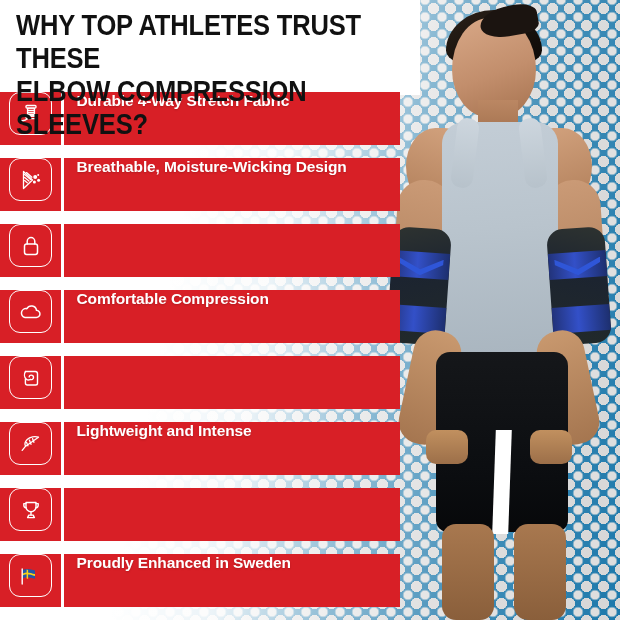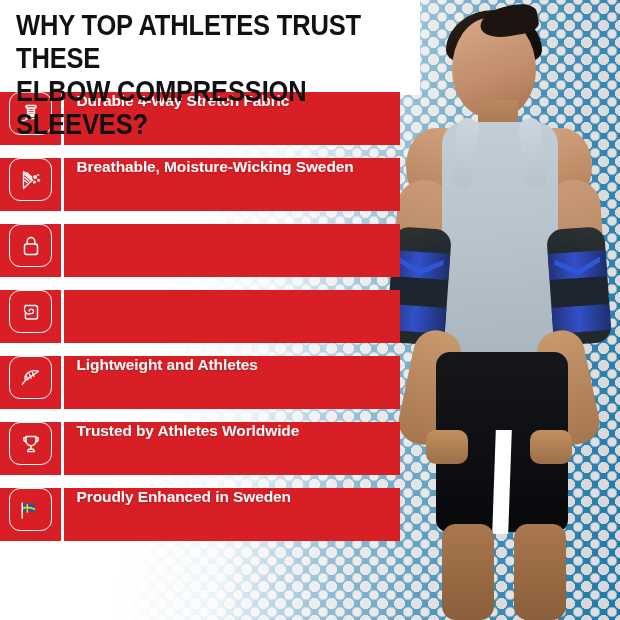--- a/index.html
+++ b/index.html
@@ -321,34 +321,44 @@
         <svg width="26" height="26" viewBox="0 0 26 26" fill="none" stroke="#ffffff" stroke-width="1.3" stroke-linecap="round" stroke-linejoin="round">
           <path d="M5.5 4.5v17l9-8.5z"></path>
           <path d="M6.6 7.5l6 5M6.6 10.5l4.4 3.6M6.6 13.6l2.7 2.2M8.5 5.6l5.4 4.6"></path>
           <circle cx="17.2" cy="10" r="2" fill="#ffffff" stroke="none"></circle>
           <circle cx="20.6" cy="13.2" r="1.5" fill="#ffffff" stroke="none"></circle>
           <circle cx="16.4" cy="15" r="1.5" fill="#ffffff" stroke="none"></circle>
           <circle cx="20.2" cy="8" r="1" fill="#ffffff" stroke="none"></circle>
         </svg>
       </div>
       <div class="divider"></div>
-      <div class="label">Breathable, Moisture-Wicking Sweden</div>
+      <div class="label">Breathable, Moisture-Wicking Design</div>
     </div>
 
     <div class="row">
       <div class="band"></div>
       <div class="iconbox">
         <svg width="26" height="26" viewBox="0 0 26 26" fill="none" stroke="#ffffff" stroke-width="1.5" stroke-linecap="round" stroke-linejoin="round">
           <rect x="6.5" y="11" width="13" height="10.5" rx="2.2"></rect>
           <path d="M9.2 11V8.4a3.8 3.8 0 017.6 0V11"></path>
         </svg>
       </div>
       <div class="divider"></div>
     </div>
 
+    <div class="row">
+      <div class="band"></div>
+      <div class="iconbox">
+        <svg width="26" height="26" viewBox="0 0 26 26" fill="none" stroke="#ffffff" stroke-width="1.5" stroke-linecap="round" stroke-linejoin="round">
+          <path d="M7 18.5h11.2a3.6 3.6 0 00.3-7.2 5.1 5.1 0 00-9.6-1.6A3.9 3.9 0 007 18.5z"></path>
+        </svg>
+      </div>
+      <div class="divider"></div>
+      <div class="label">Comfortable Compression</div>
+    </div>
 
     <div class="row">
       <div class="band"></div>
       <div class="iconbox">
         <svg width="26" height="26" viewBox="0 0 26 26" fill="none" stroke="#ffffff" stroke-width="1.4" stroke-linecap="round" stroke-linejoin="round">
           <path d="M7.5 6.5c-1.5 2.3-1.3 5.6.6 7.4 1.4 1.3 3 1.2 4.1.6"></path>
           <path d="M12.2 14.5c2 .5 3.3-.5 3.3-2.2 0-1.3-.9-2.2-2.3-2.2-1.2 0-2 .8-2 1.8"></path>
           <path d="M7.5 6.5h9.8c1.4 0 2.2.9 2.2 2.3v9.4c0 1.1-.8 1.8-1.9 1.8H9.4c-1.2 0-2-.8-2-1.9v-4"></path>
         </svg>
       </div>
@@ -358,36 +368,35 @@
     <div class="row">
       <div class="band"></div>
       <div class="iconbox">
         <svg width="26" height="26" viewBox="0 0 26 26" fill="none" stroke="#ffffff" stroke-width="1.3" stroke-linecap="round" stroke-linejoin="round">
           <path d="M20.5 6.2c-3.5-1.4-8.6-.4-11.3 2.3-2.2 2.2-2.6 5-1.6 6.7l12.9-9z"></path>
           <path d="M7.6 15.2L4.2 19.4"></path>
           <path d="M11.4 9.1l1.6 4.2M14.6 7.7l1.3 3.6M8.6 11.4l1.3 3.4"></path>
         </svg>
       </div>
       <div class="divider"></div>
-      <div class="label">Lightweight and Athletes</div>
+      <div class="label">Lightweight and Intense</div>
     </div>
 
     <div class="row">
       <div class="band"></div>
       <div class="iconbox">
         <svg width="26" height="26" viewBox="0 0 26 26" fill="none" stroke="#ffffff" stroke-width="1.4" stroke-linecap="round" stroke-linejoin="round">
           <path d="M8 5.5h10v4.2a5 5 0 01-10 0z"></path>
           <path d="M8 6.6H5.8v1.6c0 1.5 1 2.5 2.2 2.6"></path>
           <path d="M18 6.6h2.2v1.6c0 1.5-1 2.5-2.2 2.6"></path>
           <path d="M13 14.7v3.4"></path>
           <path d="M9.6 20.6h6.8l-1.2-2.5H10.8z"></path>
         </svg>
       </div>
       <div class="divider"></div>
-      <div class="label">Trusted by Athletes Worldwide</div>
     </div>
 
     <div class="row">
       <div class="band"></div>
       <div class="iconbox">
         <svg width="28" height="26" viewBox="0 0 28 26" fill="none" stroke-linecap="round" stroke-linejoin="round">
           <path d="M5.2 6v15" stroke="#ffffff" stroke-width="1.4"></path>
           <path d="M6 7c4-2.2 8-.2 12 .6v8.2c-4-.8-8-2.8-12-.6z" fill="#2157a8"></path>
           <path d="M9.6 6.4c.5.1 1 .3 1.5.5v9.1c-.5-.2-1-.4-1.5-.5z" fill="#f7d117"></path>
           <path d="M6 10.4c4-2.1 8-.1 12 .7v1.9c-4-.8-8-2.8-12-.7z" fill="#f7d117"></path>

